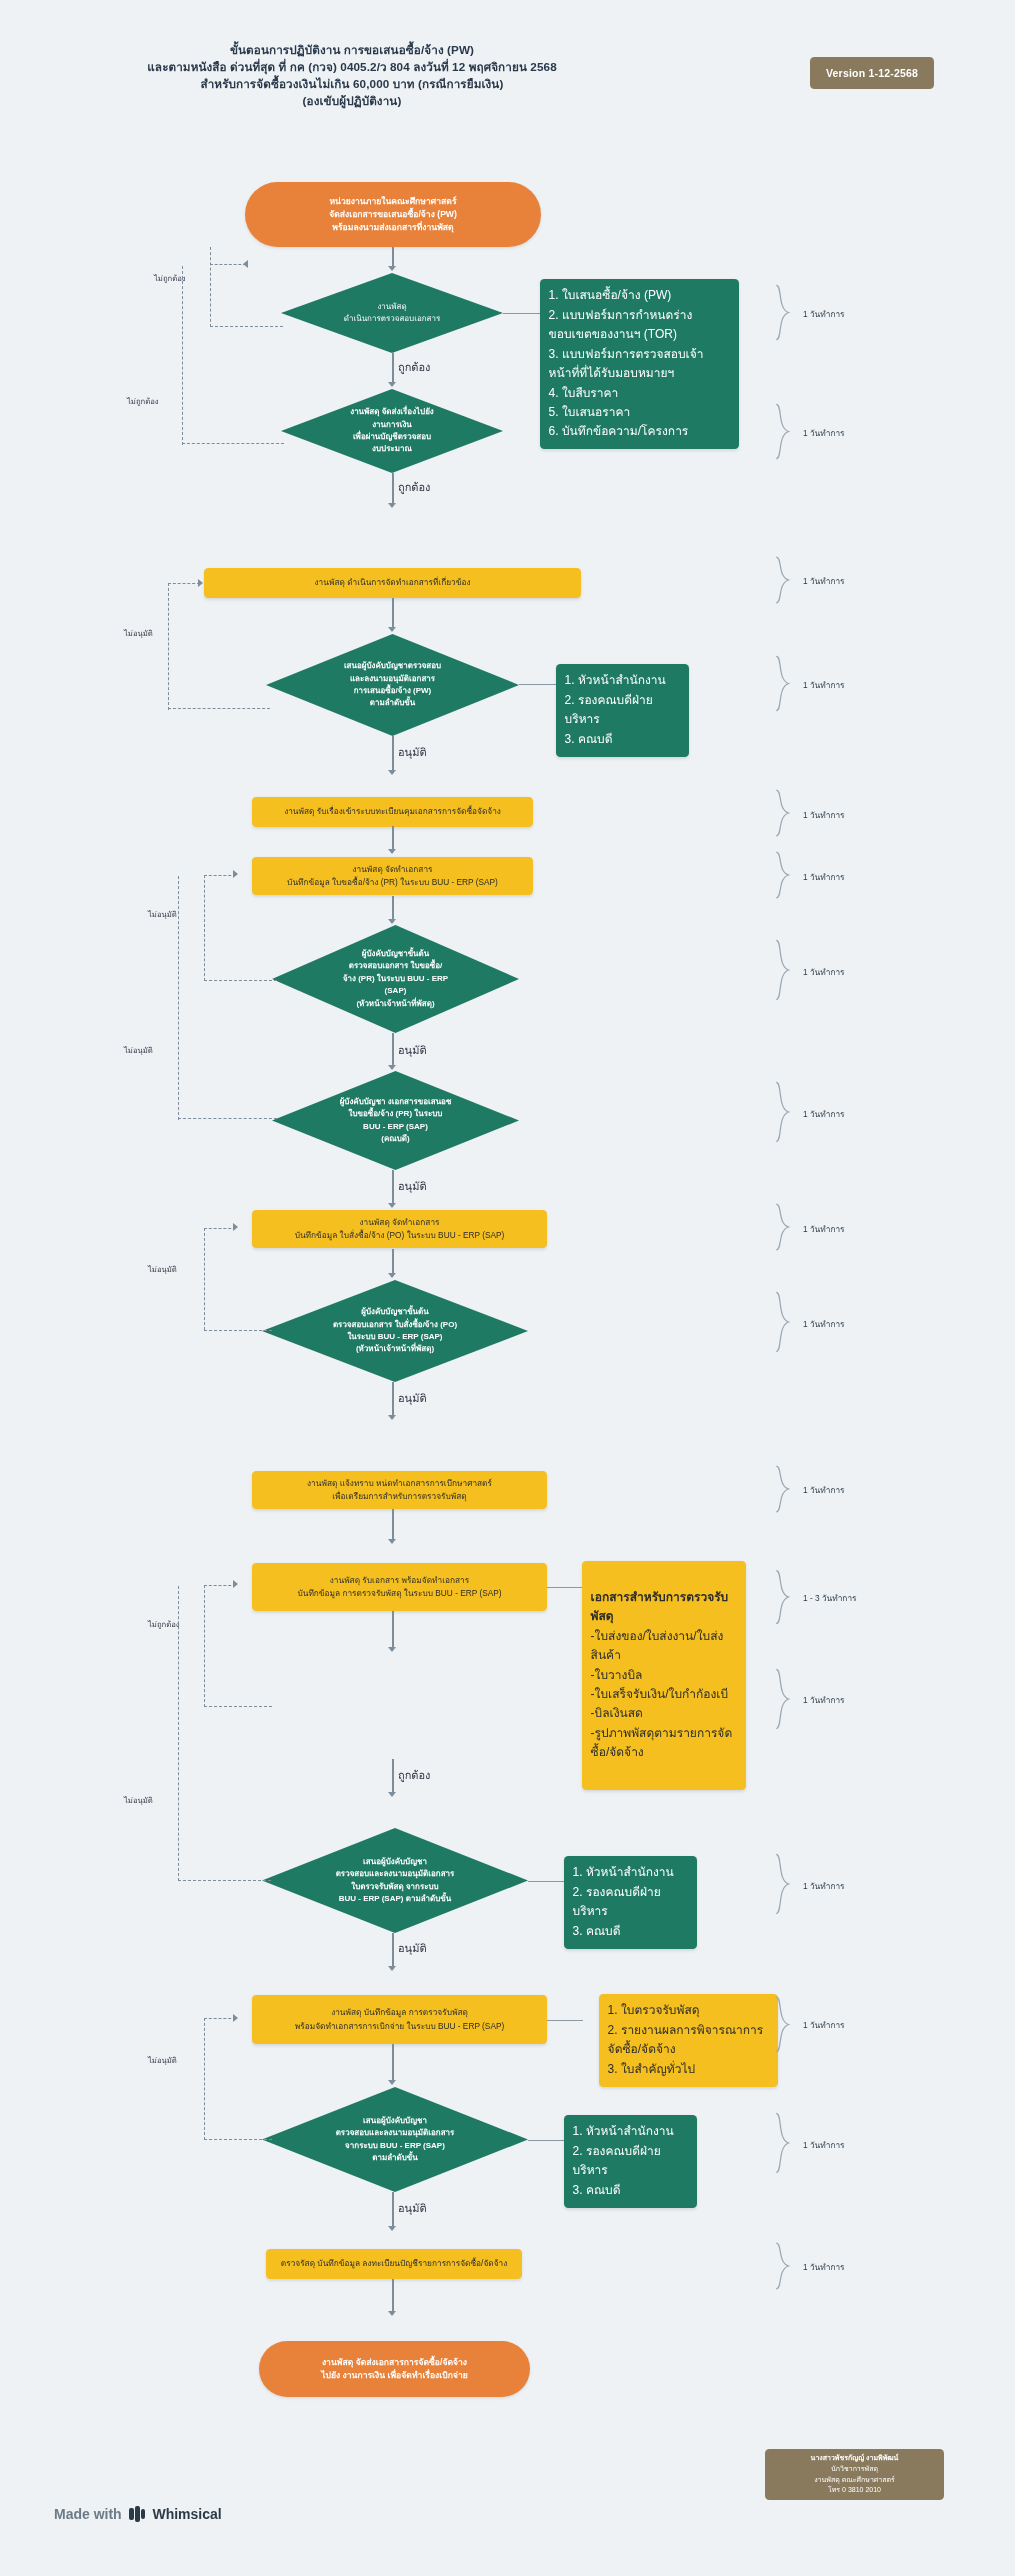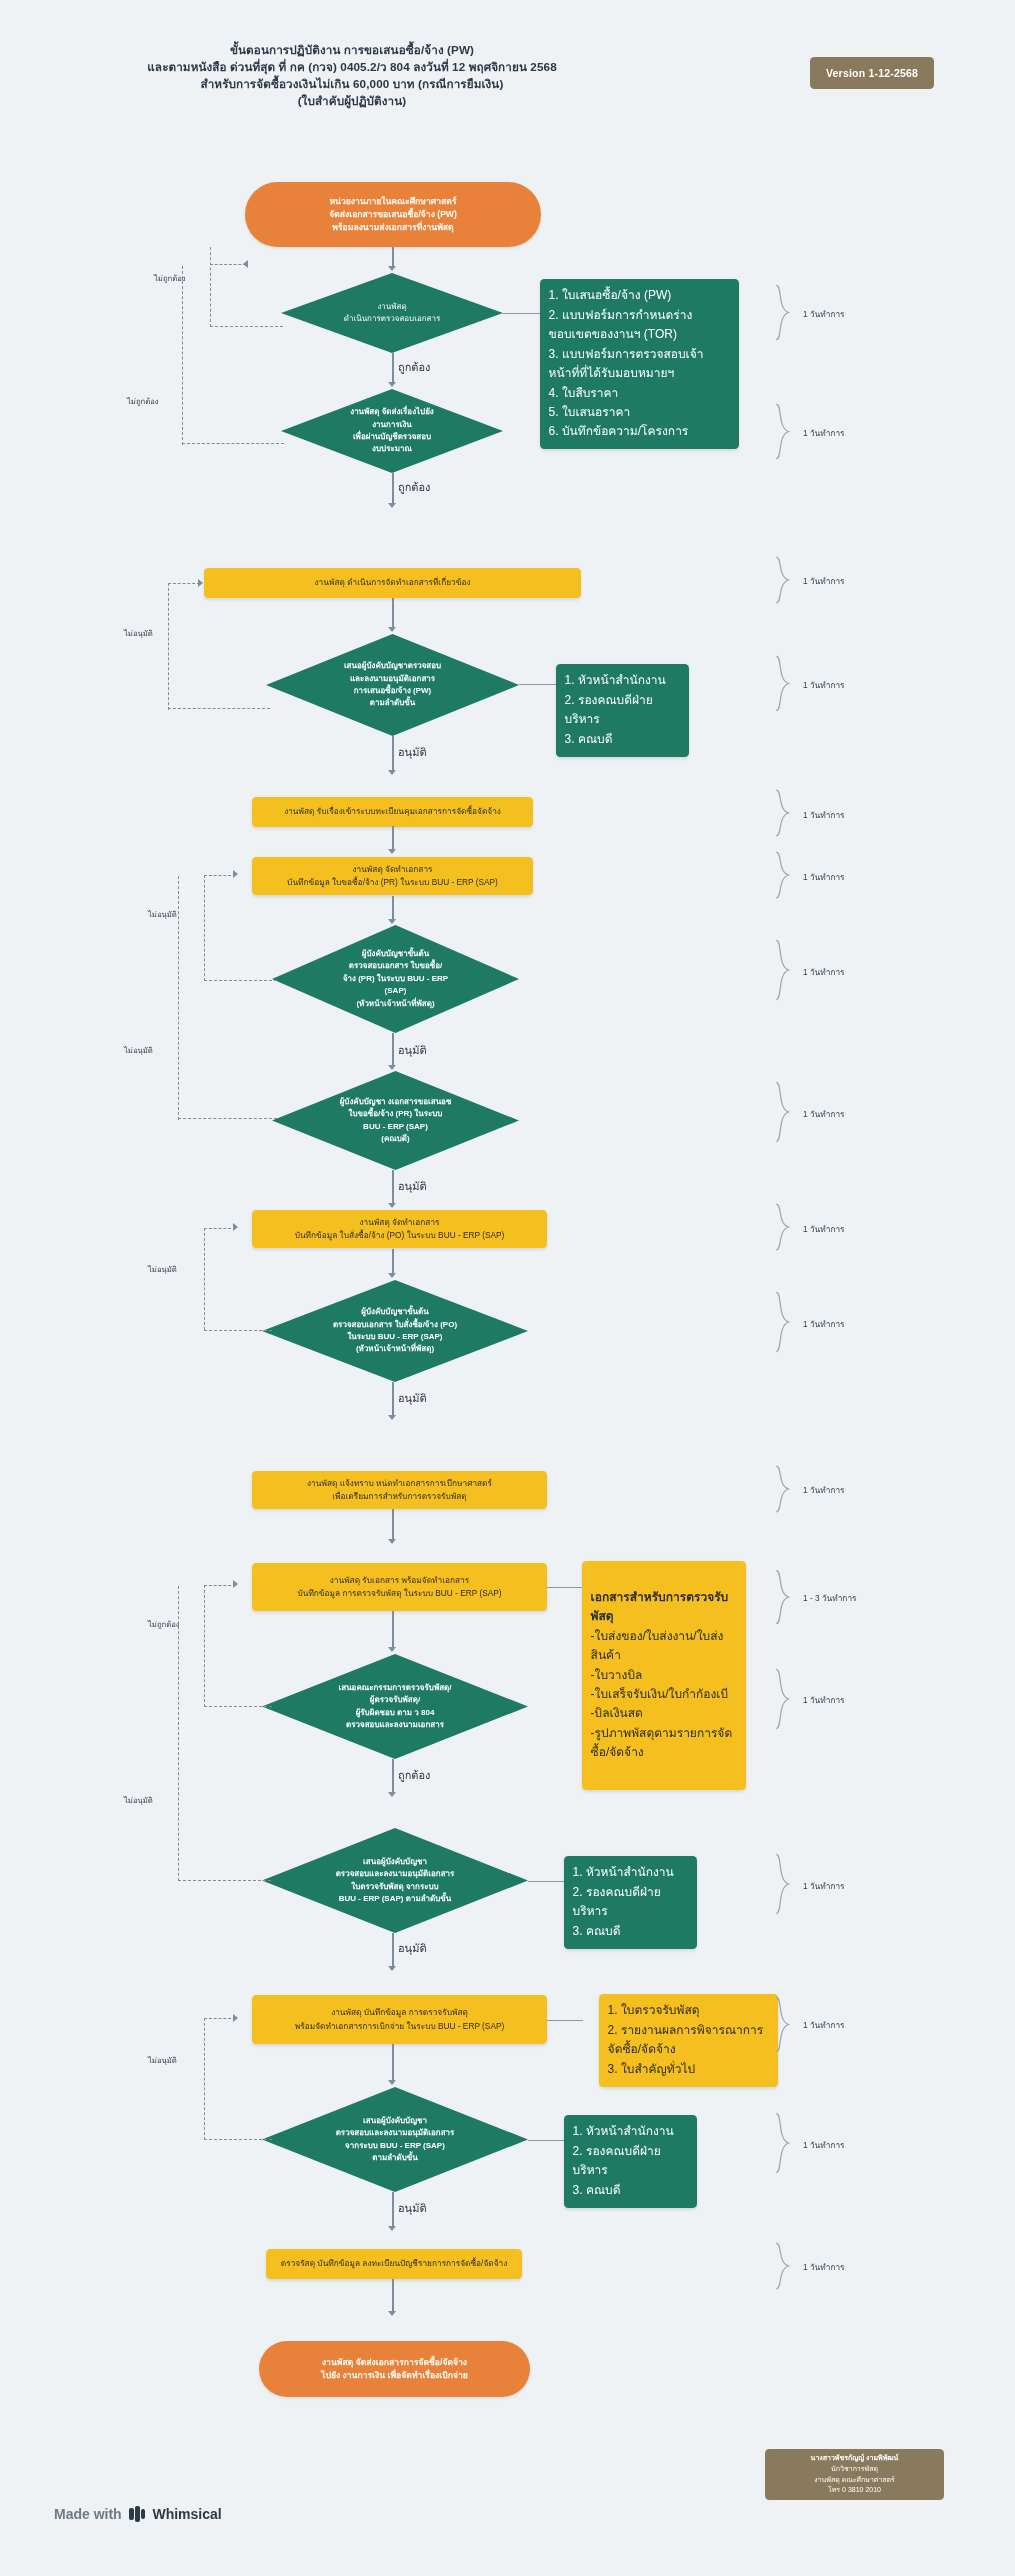--- a/index.html
+++ b/index.html
@@ -103,21 +103,21 @@
 </style>
 </head>
 <body>
 
 <div class="canvas">
 
   <div class="title-block">
     <div>ขั้นตอนการปฏิบัติงาน การขอเสนอซื้อ/จ้าง (PW)</div>
     <div>และตามหนังสือ ด่วนที่สุด ที่ กค (กวจ) 0405.2/ว 804 ลงวันที่ 12 พฤศจิกายน 2568</div>
     <div>สำหรับการจัดซื้อวงเงินไม่เกิน 60,000 บาท (กรณีการยืมเงิน)</div>
-    <div>(ใบสำคับผู้ปฏิบัติงาน)</div>
+    <div>(องเขับผู้ปฏิบัติงาน)</div>
   </div>
   <div class="version-badge">Version 1-12-2568</div>
 
   <div class="node term" style="left: 245px; top: 182px; width: 296px; height: 65px; white-space: pre-line;">หน่วยงานภายในคณะศึกษาศาสตร์
 จัดส่งเอกสารขอเสนอซื้อ/จ้าง (PW)
 พร้อมลงนามส่งเอกสารที่งานพัสดุ</div>
   <div class="vline" style="left:392px; top:247px; height:21px;"></div>
   <div class="arrowhead" style="left:388px; top:266px;"></div>
 
   <div class="dec thin" style="left:281px; top:273px; width:222px; height:80px;">
@@ -229,27 +229,20 @@
     <div style="white-space:pre-line;">-ใบส่งของ/ใบส่งงาน/ใบส่งสินค้า
 -ใบวางบิล
 -ใบเสร็จรับเงิน/ใบกำกัองเบี
 -บิลเงินสด
 -รูปภาพพัสดุตามรายการจัดซื้อ/จัดจ้าง</div>
   </div>
 
   <div class="vline" style="left:392px; top:1611px; height:38px;"></div>
   <div class="arrowhead" style="left:388px; top:1647px;"></div>
 
-  <div class="dec" style="left:262px; top:1654px; width:266px; height:105px;">
-    <div class="shape"></div>
-    <div class="txt" style="white-space: pre-line;">เสนอคณะกรรมการตรวจรับพัสดุ/
-ผู้ตรวจรับพัสดุ/
-ผู้รับผิดชอบ ตาม ว 804
-ตรวจสอบและลงนามเอกสาร</div>
-  </div>
   <div class="vline" style="left:392px; top:1759px; height:36px;"></div>
   <div class="elabel" style="left:398px; top:1766px;">ถูกต้อง</div>
   <div class="arrowhead" style="left:388px; top:1792px;"></div>
 
   <div class="dec" style="left:262px; top:1828px; width:266px; height:105px;">
     <div class="shape"></div>
     <div class="txt" style="white-space: pre-line;">เสนอผู้บังคับบัญชา
 ตรวจสอบและลงนามอนุมัติเอกสาร
 ใบตรวจรับพัสดุ จากระบบ
 BUU - ERP (SAP) ตามลำดับขั้น</div>

